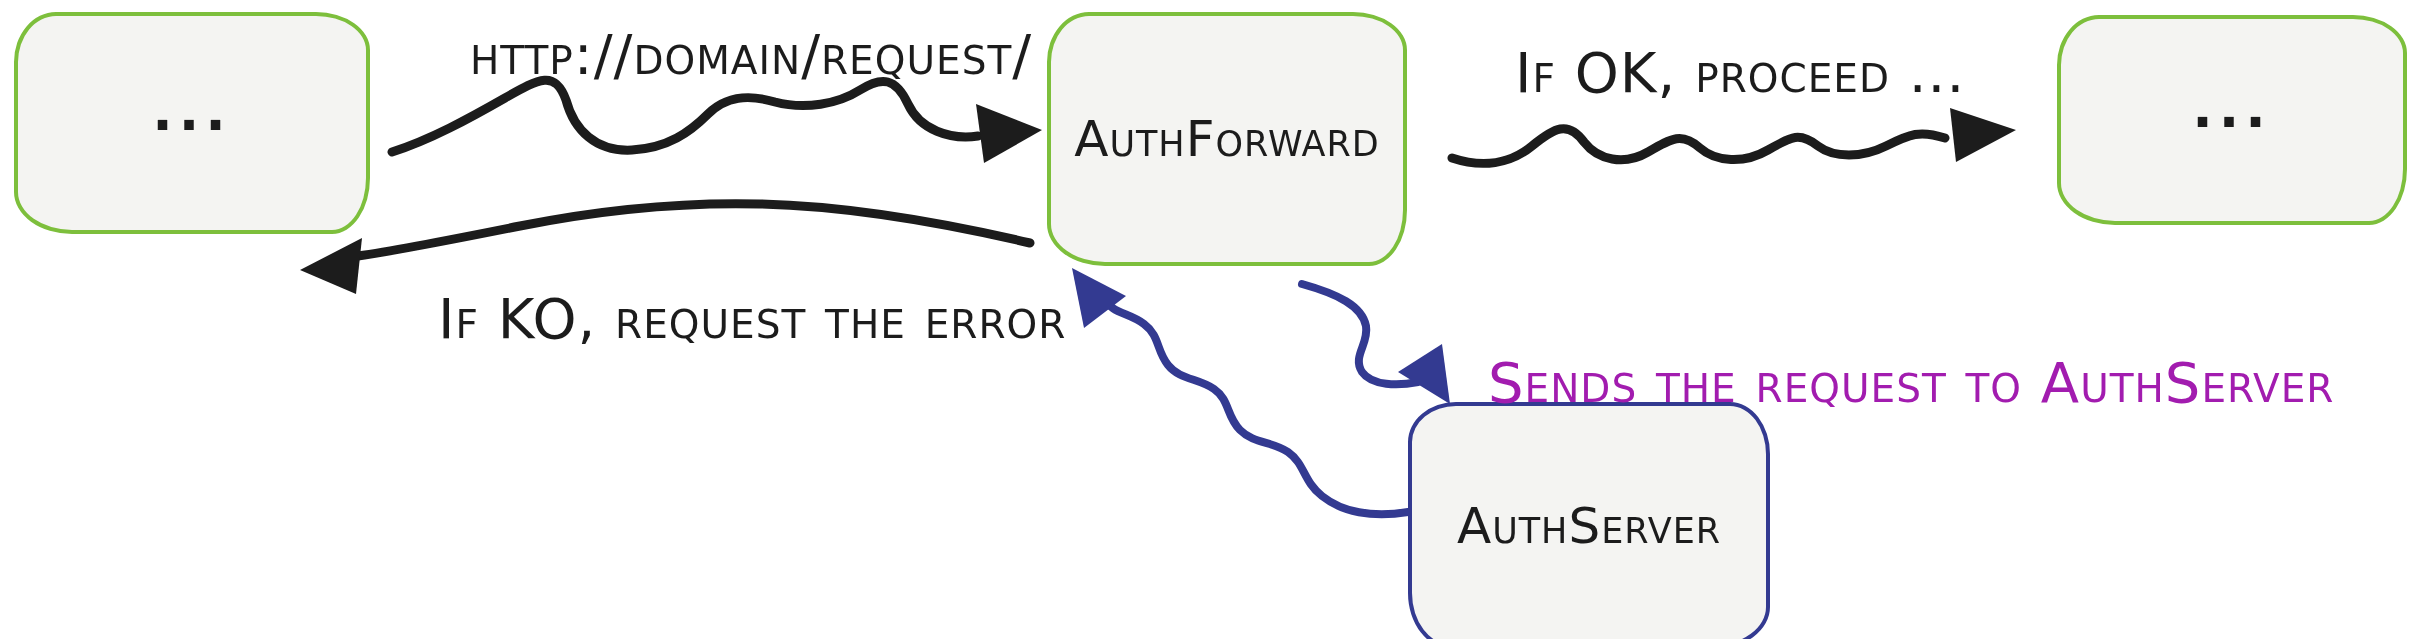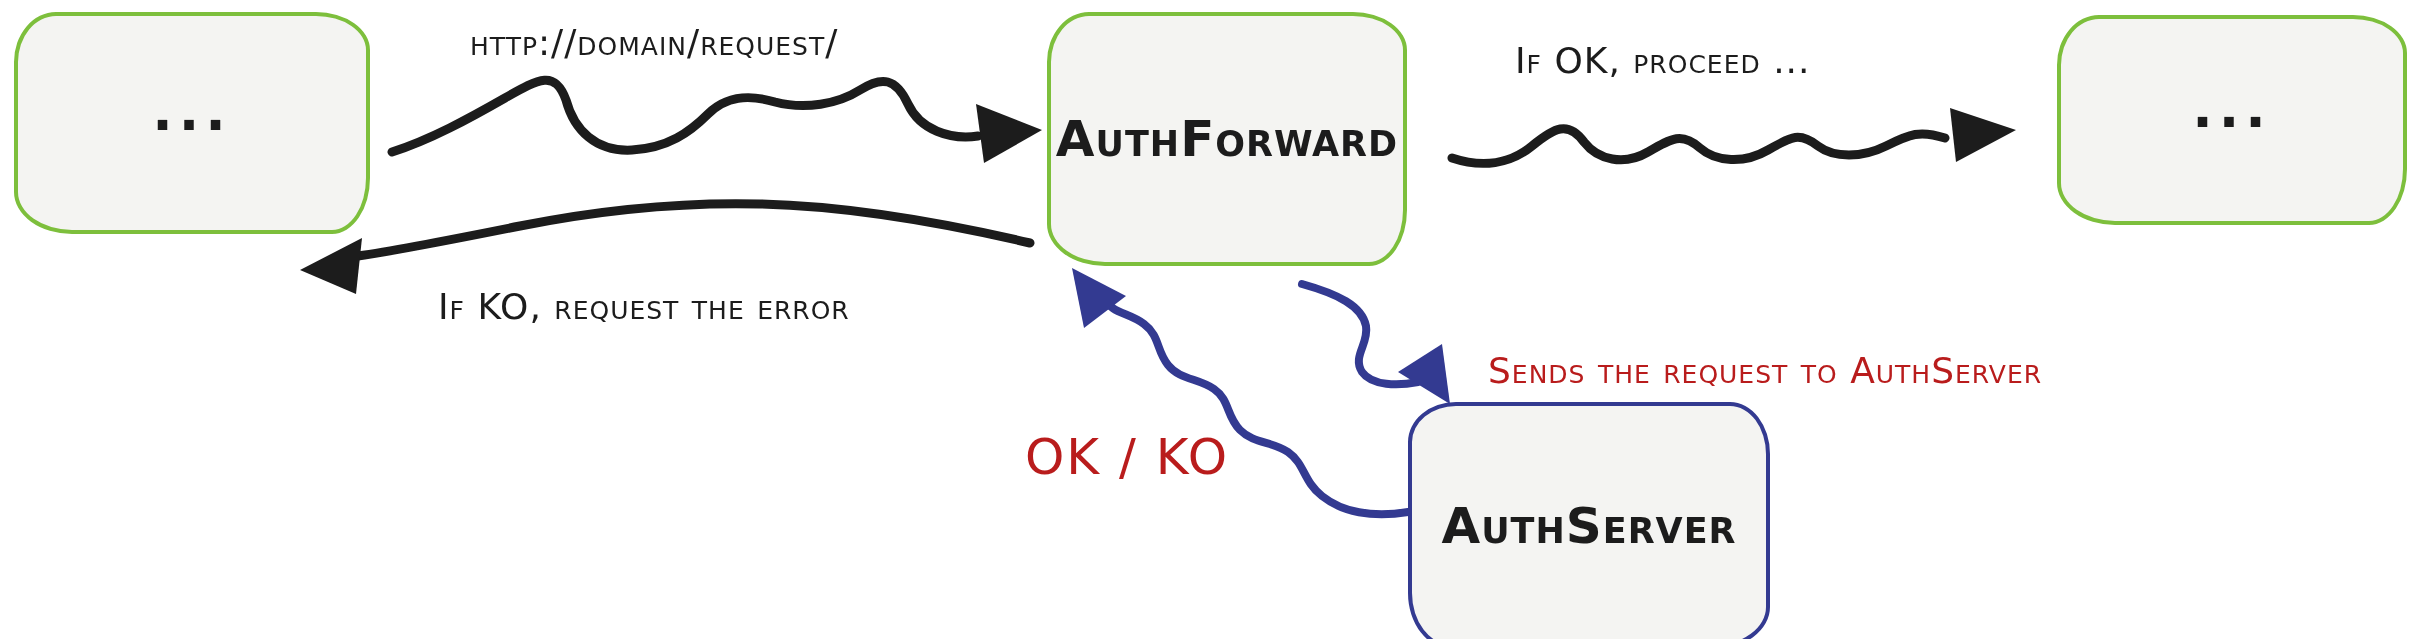--- a/index.html
+++ b/index.html
@@ -31,40 +31,39 @@
   }
   .node.blue{
     border:4px solid #333a91;
     border-radius:48px 40px 56px 44px / 40px 52px 42px 56px;
   }
   .node-label{
     font-variant:small-caps;
     font-size:50px;
     color:#1c1c1c;
     letter-spacing:1px;
-    font-weight:bold;
   }
   .dots{
     font-size:54px;
     font-weight:bold;
     letter-spacing:6px;
     color:#1c1c1c;
     line-height:0.4;
     padding-bottom:22px;
   }
   .edge-label{
     position:absolute;
     font-variant:small-caps;
-    font-size:36px;
+    font-size:56px;
     color:#1c1c1c;
     white-space:nowrap;
     letter-spacing:1px;
   }
   .edge-label.blue-text{
-    color:#b91c1c;
+    color:#a21caf;
   }
   .okko-label{
     font-variant:normal;
     font-size:50px;
     letter-spacing:2px;
   }
 </style>
 </head>
 <body>
 
@@ -144,15 +143,14 @@
   </div>
 
   <div class="edge-label" style="left:470px;top:22px;">http://domain/request/</div>
 
   <div class="edge-label" style="left:1515px;top:40px;">If OK, proceed ...</div>
 
   <div class="edge-label" style="left:438px;top:286px;">If KO, request the error</div>
 
   <div class="edge-label blue-text" style="left:1488px;top:350px;">Sends the request to AuthServer</div>
 
-  <div class="edge-label blue-text okko-label" style="left:1025px;top:428px;">OK / KO</div>
 
 </div>
 
 </body></html>

